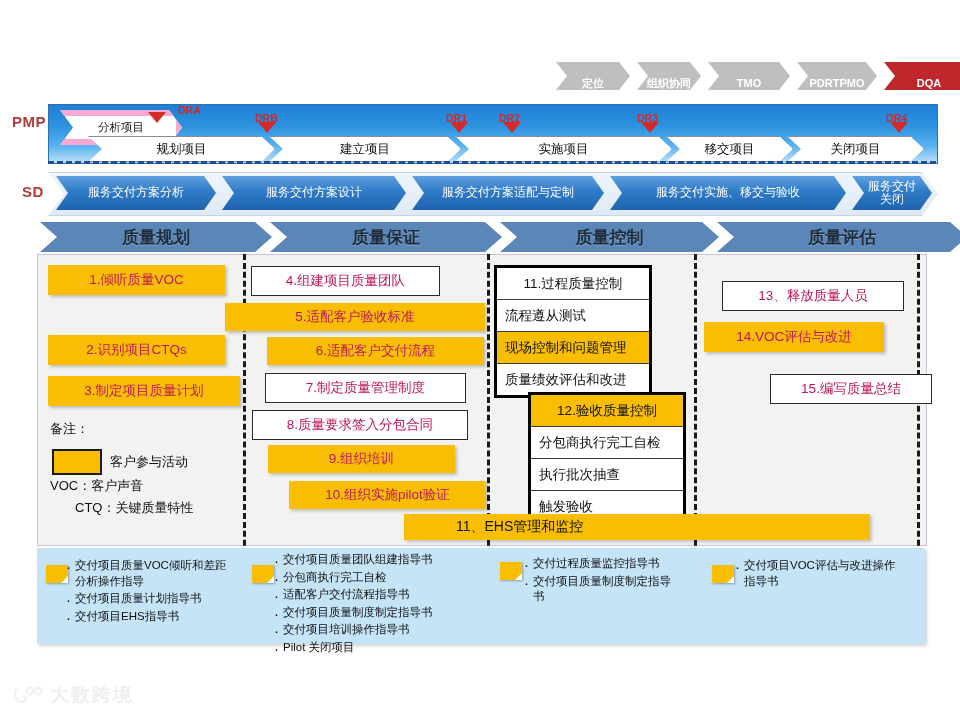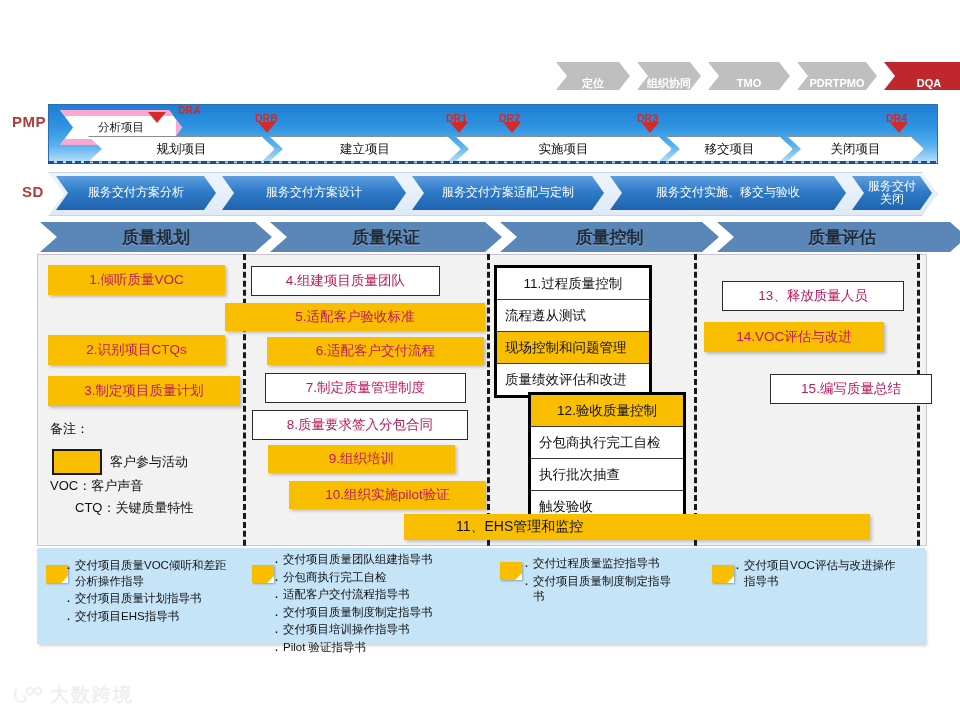--- a/index.html
+++ b/index.html
@@ -247,21 +247,21 @@
         <div>交付项目质量计划指导书</div>
         <div>交付项目EHS指导书</div>
       </div>
       <div class="docicon" style="left: 252px; top: 565px;"></div>
       <div class="doclist" style="position: absolute; left: 272px; top: 552px; width: 200px;">
         <div>交付项目质量团队组建指导书</div>
         <div>分包商执行完工自检</div>
         <div>适配客户交付流程指导书</div>
         <div>交付项目质量制度制定指导书</div>
         <div>交付项目培训操作指导书</div>
-        <div>Pilot 验证指导书</div>
+        <div>Pilot 关闭项目</div>
       </div>
       <div class="docicon" style="left: 500px; top: 562px;"></div>
       <div class="doclist" style="position: absolute; left: 522px; top: 556px; width: 155px;">
         <div>交付过程质量监控指导书</div>
         <div>交付项目质量制度制定指导书</div>
       </div>
       <div class="docicon" style="left: 712px; top: 565px;"></div>
       <div class="doclist" style="position: absolute; left: 733px; top: 558px; width: 170px;">
         <div>交付项目VOC评估与改进操作指导书</div>
       </div>

